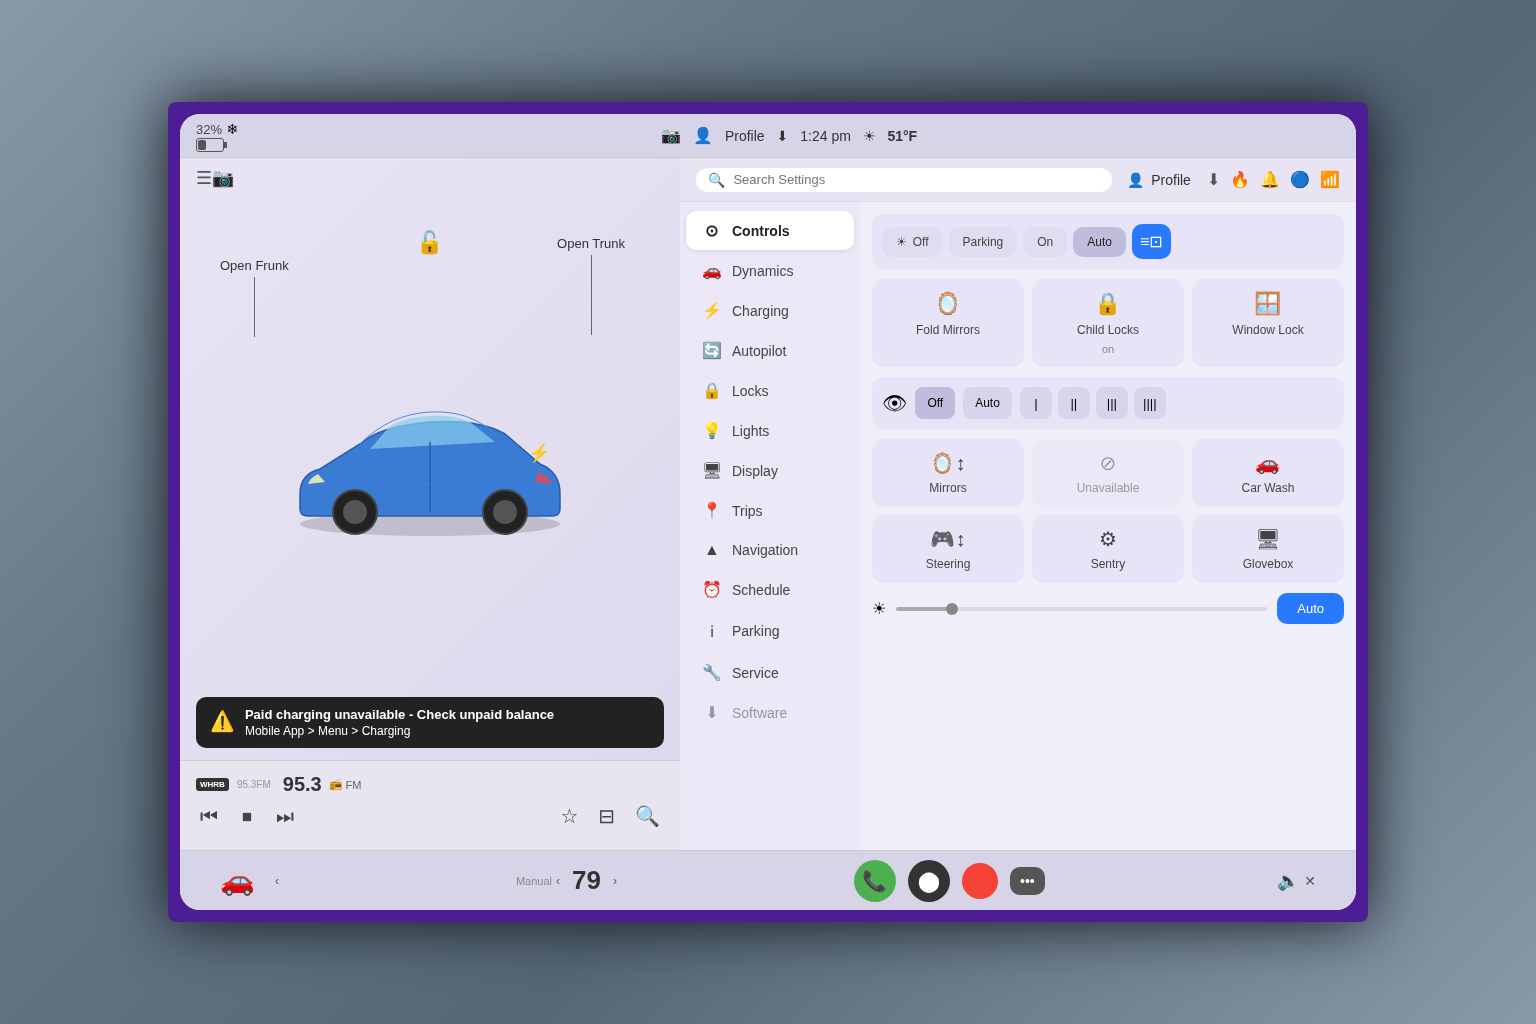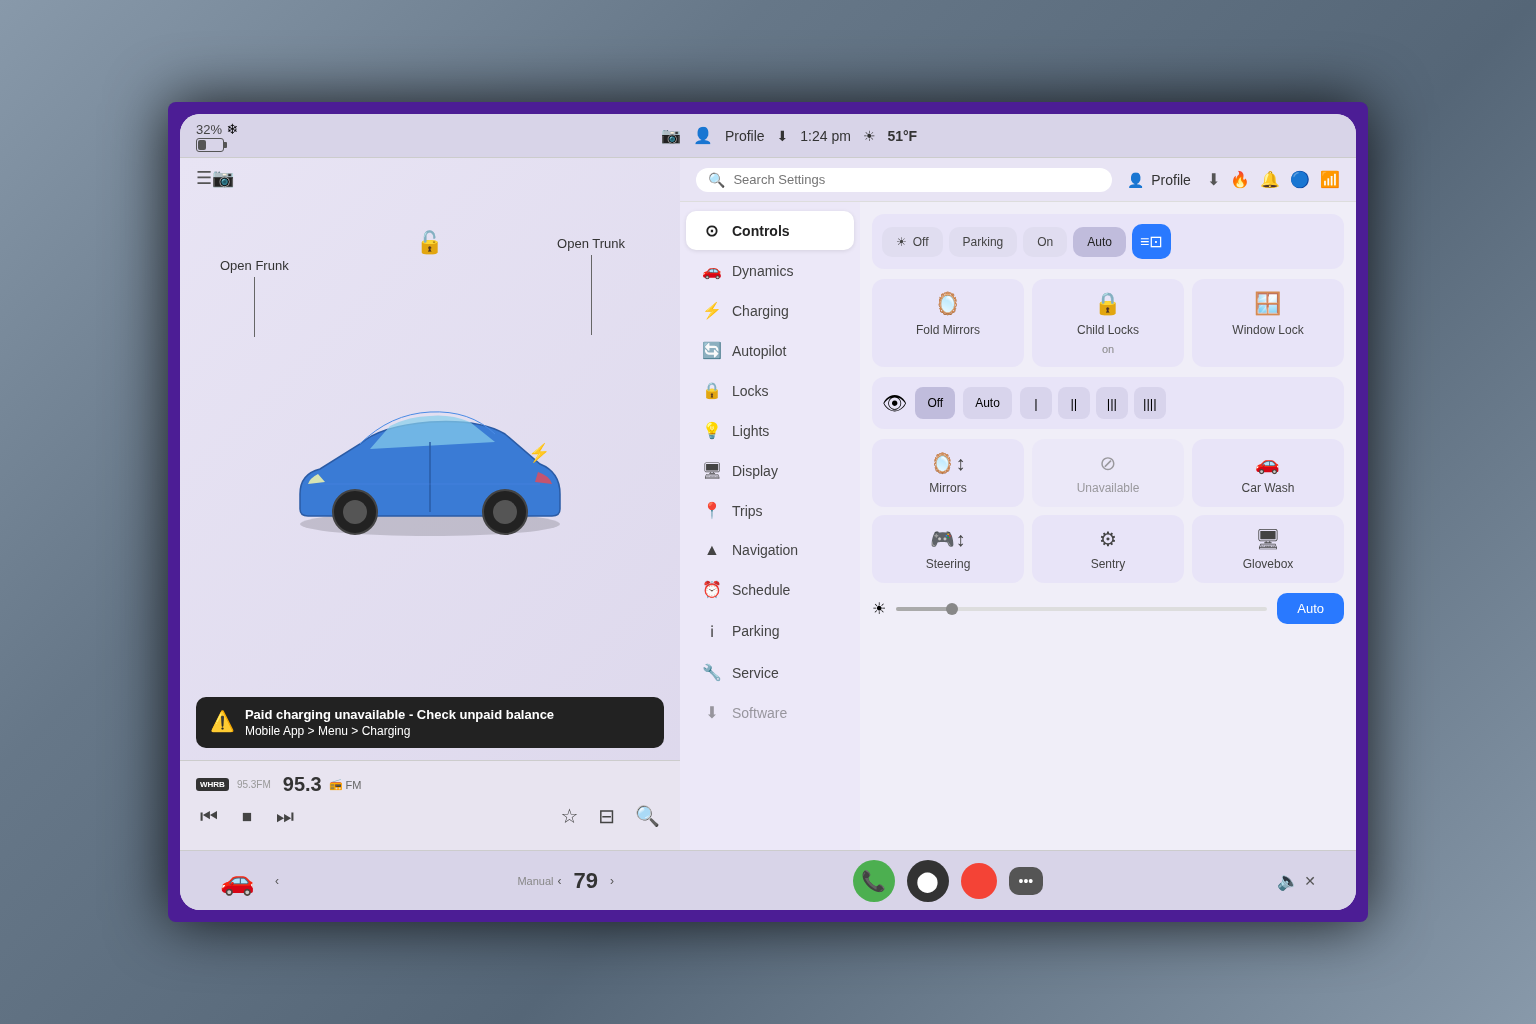--- a/index.html
+++ b/index.html
@@ -454,21 +454,21 @@
       gap: 16px;
     }
 
     .temp-display {
       display: flex;
       align-items: center;
       gap: 8px;
     }
 
     .temp-value {
-      font-size: 22px;
+      font-size: 26px;
       font-weight: 600;
       color: #333;
     }
 
     .temp-arrow {
       background: none;
       border: none;
       font-size: 12px;
       color: #555;
       cursor: pointer;

